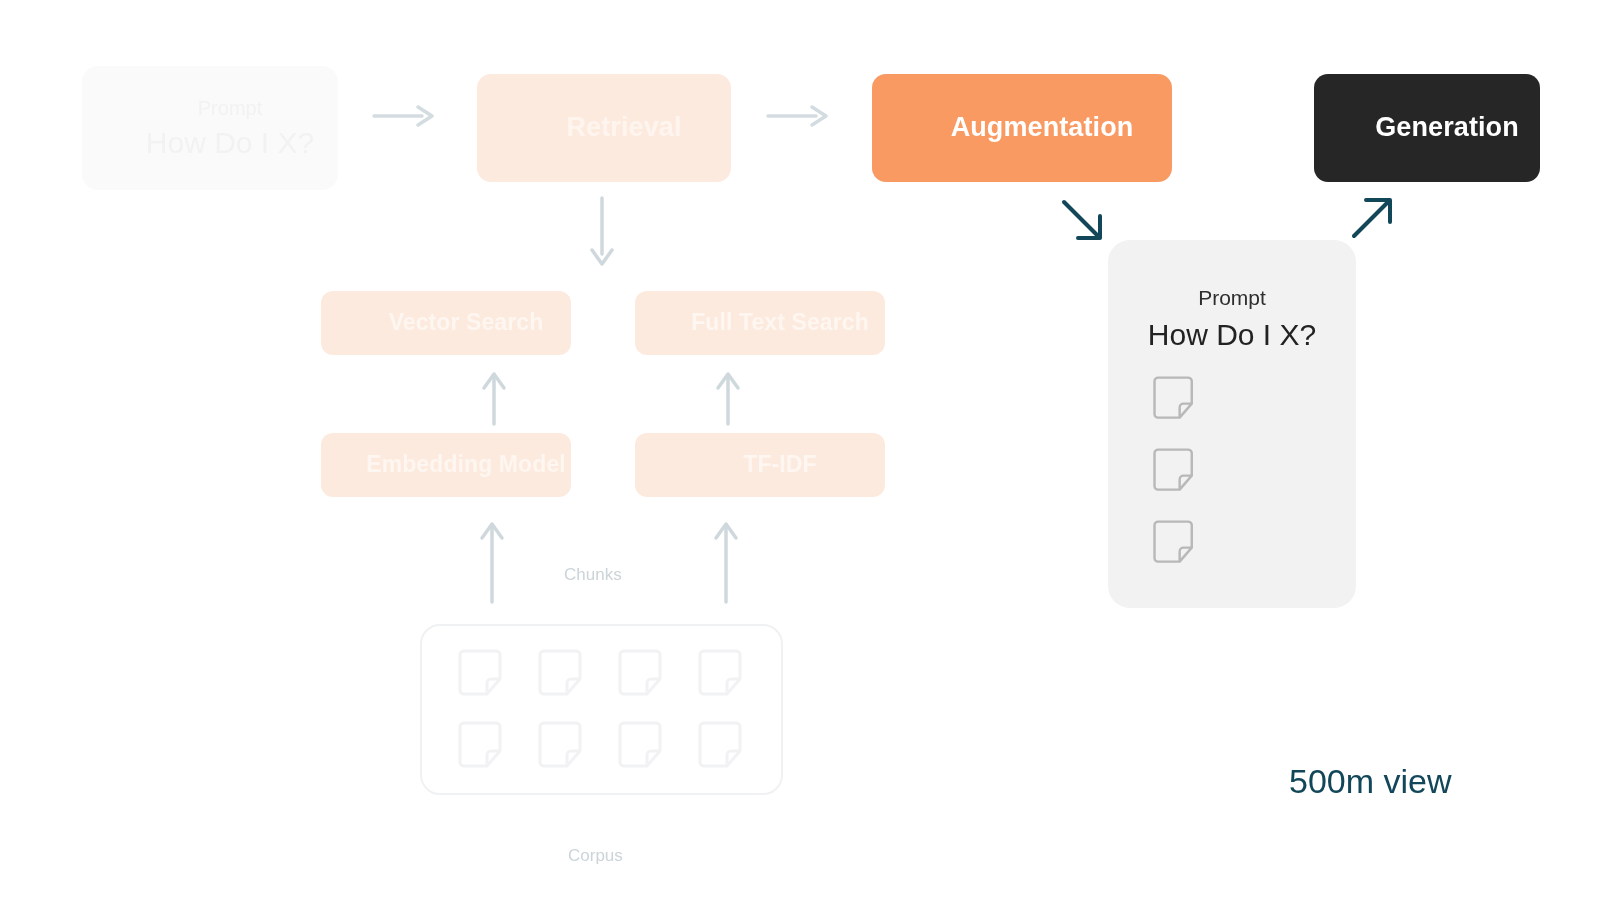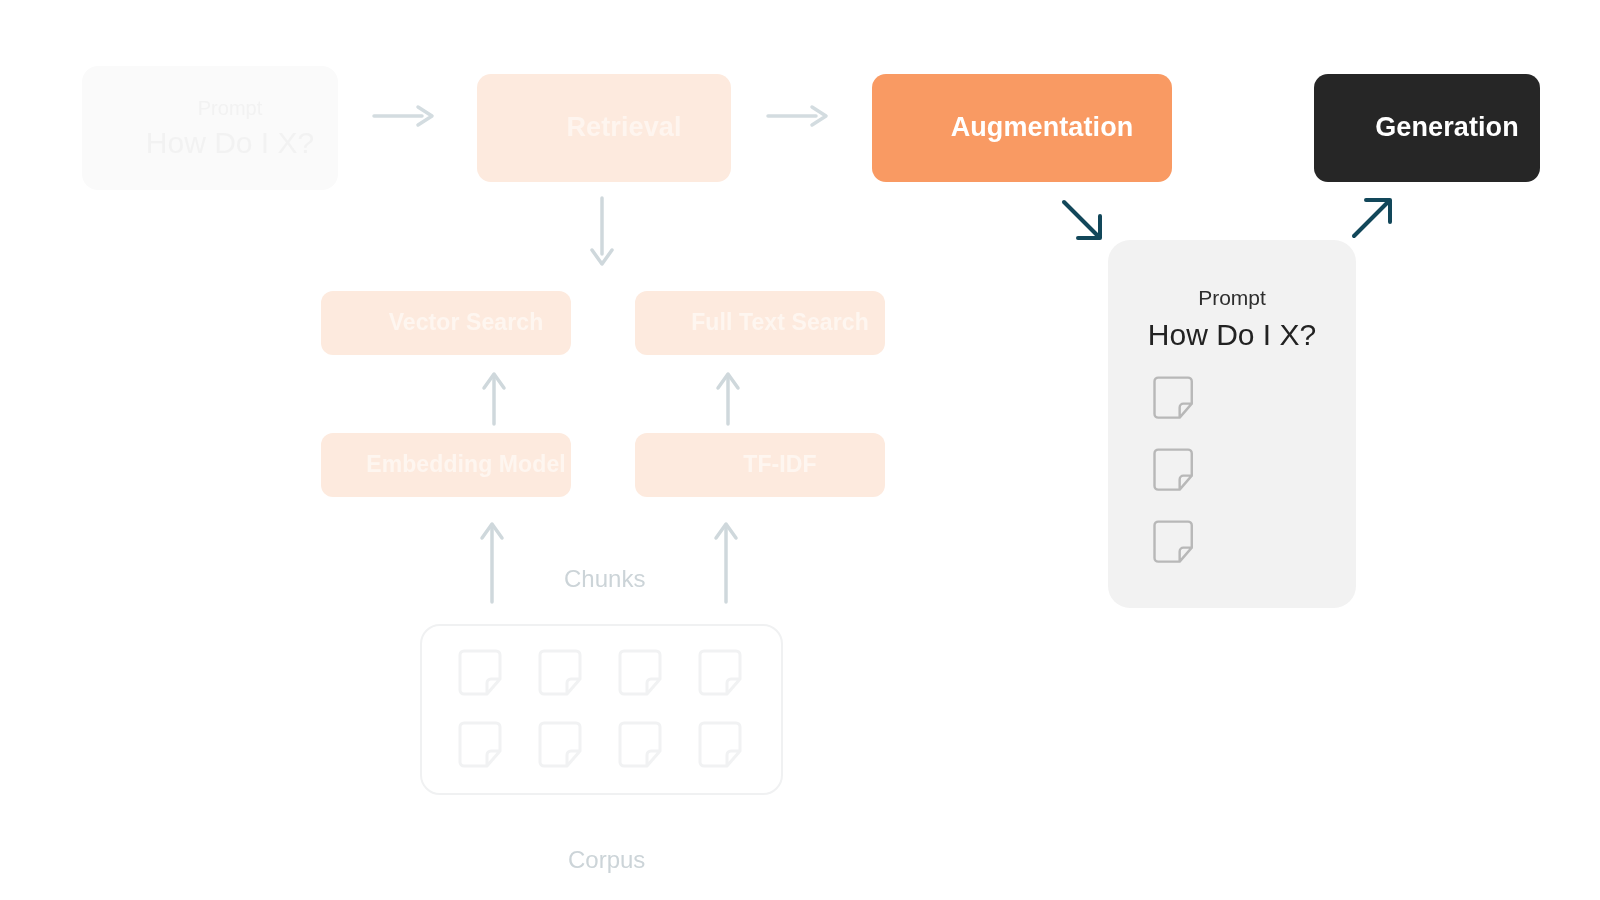--- a/index.html
+++ b/index.html
@@ -111,21 +111,21 @@
   .ar-up-left  { left: 470px; top: 370px; }
   .ar-up-right { left: 704px; top: 370px; }
   .ar-up-left-2  { left: 468px; top: 518px; }
   .ar-up-right-2 { left: 702px; top: 518px; }
   .ar-diag-down { left: 1056px; top: 194px; }
   .ar-diag-up   { left: 1344px; top: 190px; }
 
   
   .soft-label {
     position: absolute;
-    font-size: 24px;
+    font-size: 17px;
     color: #ccd4d8;
     font-weight: 400;
     white-space: nowrap;
   }
   .lbl-chunks { left: 564px; top: 565px; }
   .lbl-corpus { left: 568px; top: 846px; }
 
   
   .corpus-box {
     position: absolute;
@@ -351,14 +351,15 @@
           </svg>
       </span>
       <span class="doc-grey">
         <svg width="54" height="54" viewBox="0 0 58 58">
             <path d="M7 10a4 4 0 0 1 4-4h32a4 4 0 0 1 4 4v24L34 49H11a4 4 0 0 1-4-4z M47 34 H38a4 4 0 0 0-4 4v11" stroke="currentColor" stroke-width="2.6" fill="none" stroke-linejoin="round" stroke-linecap="round"></path>
           </svg>
       </span>
     </div>
   </div>
 
+  <div class="view-note">500m view</div>
 
 </div>
 
 </body></html>

